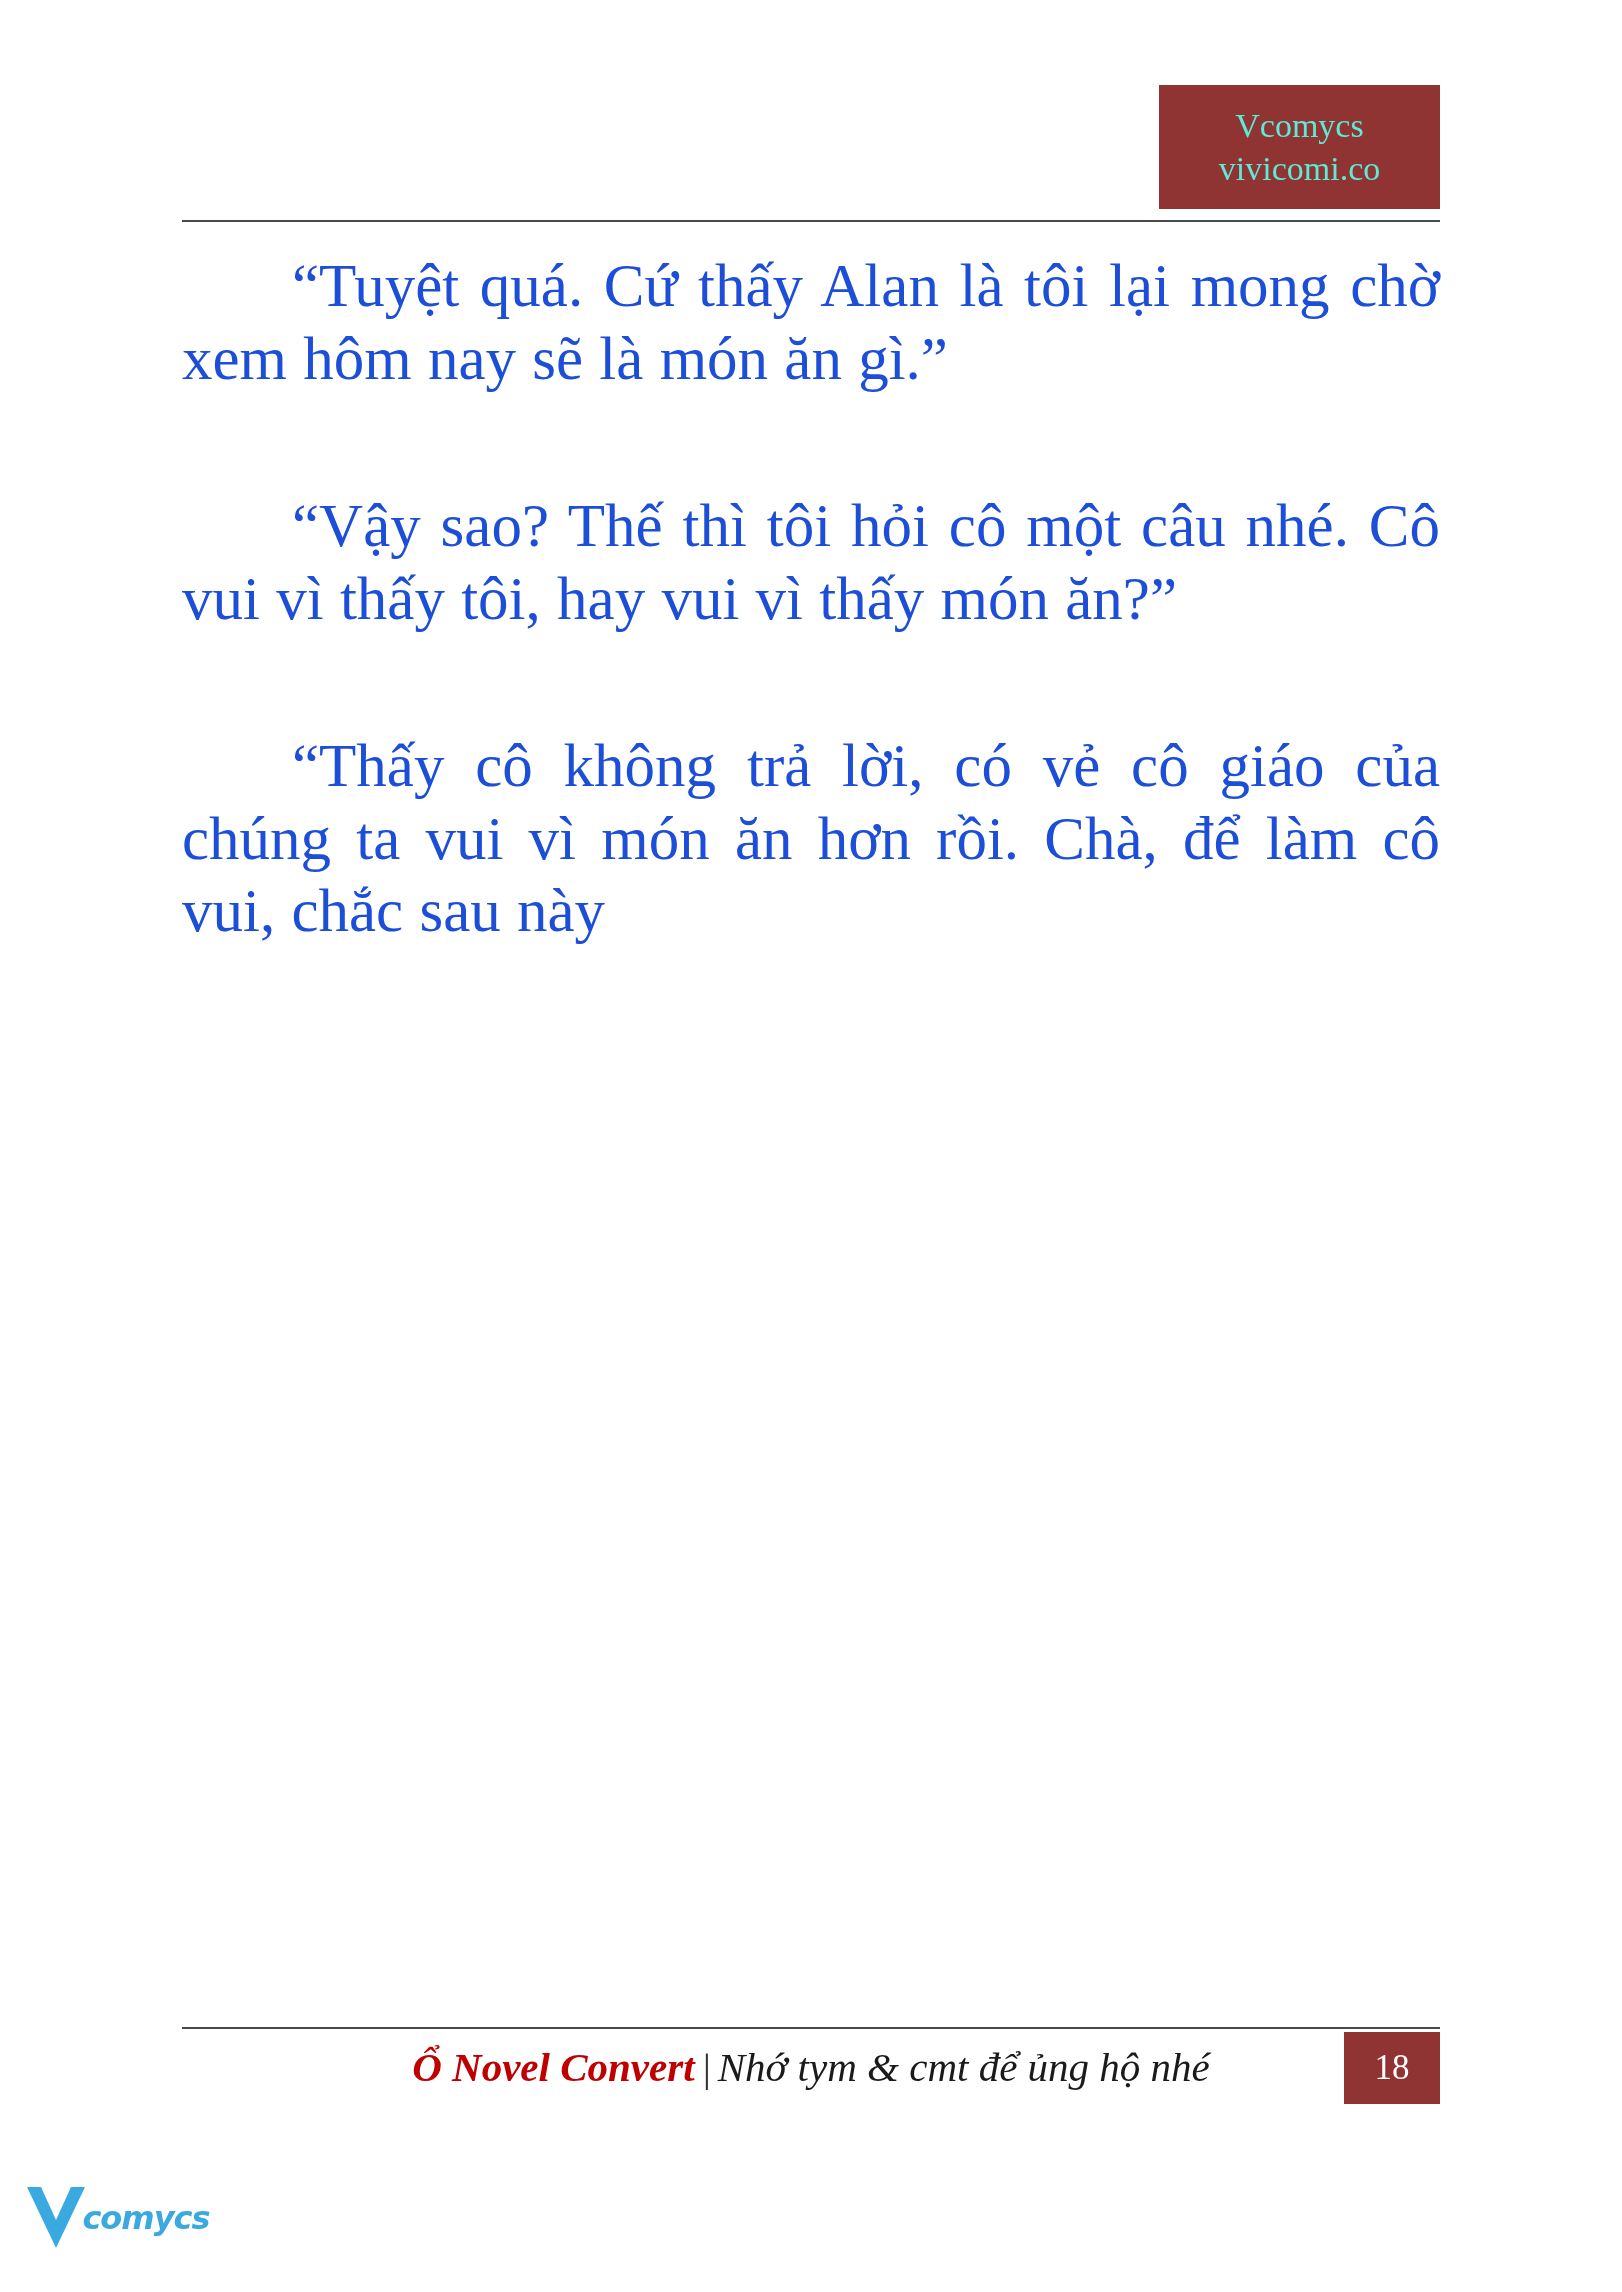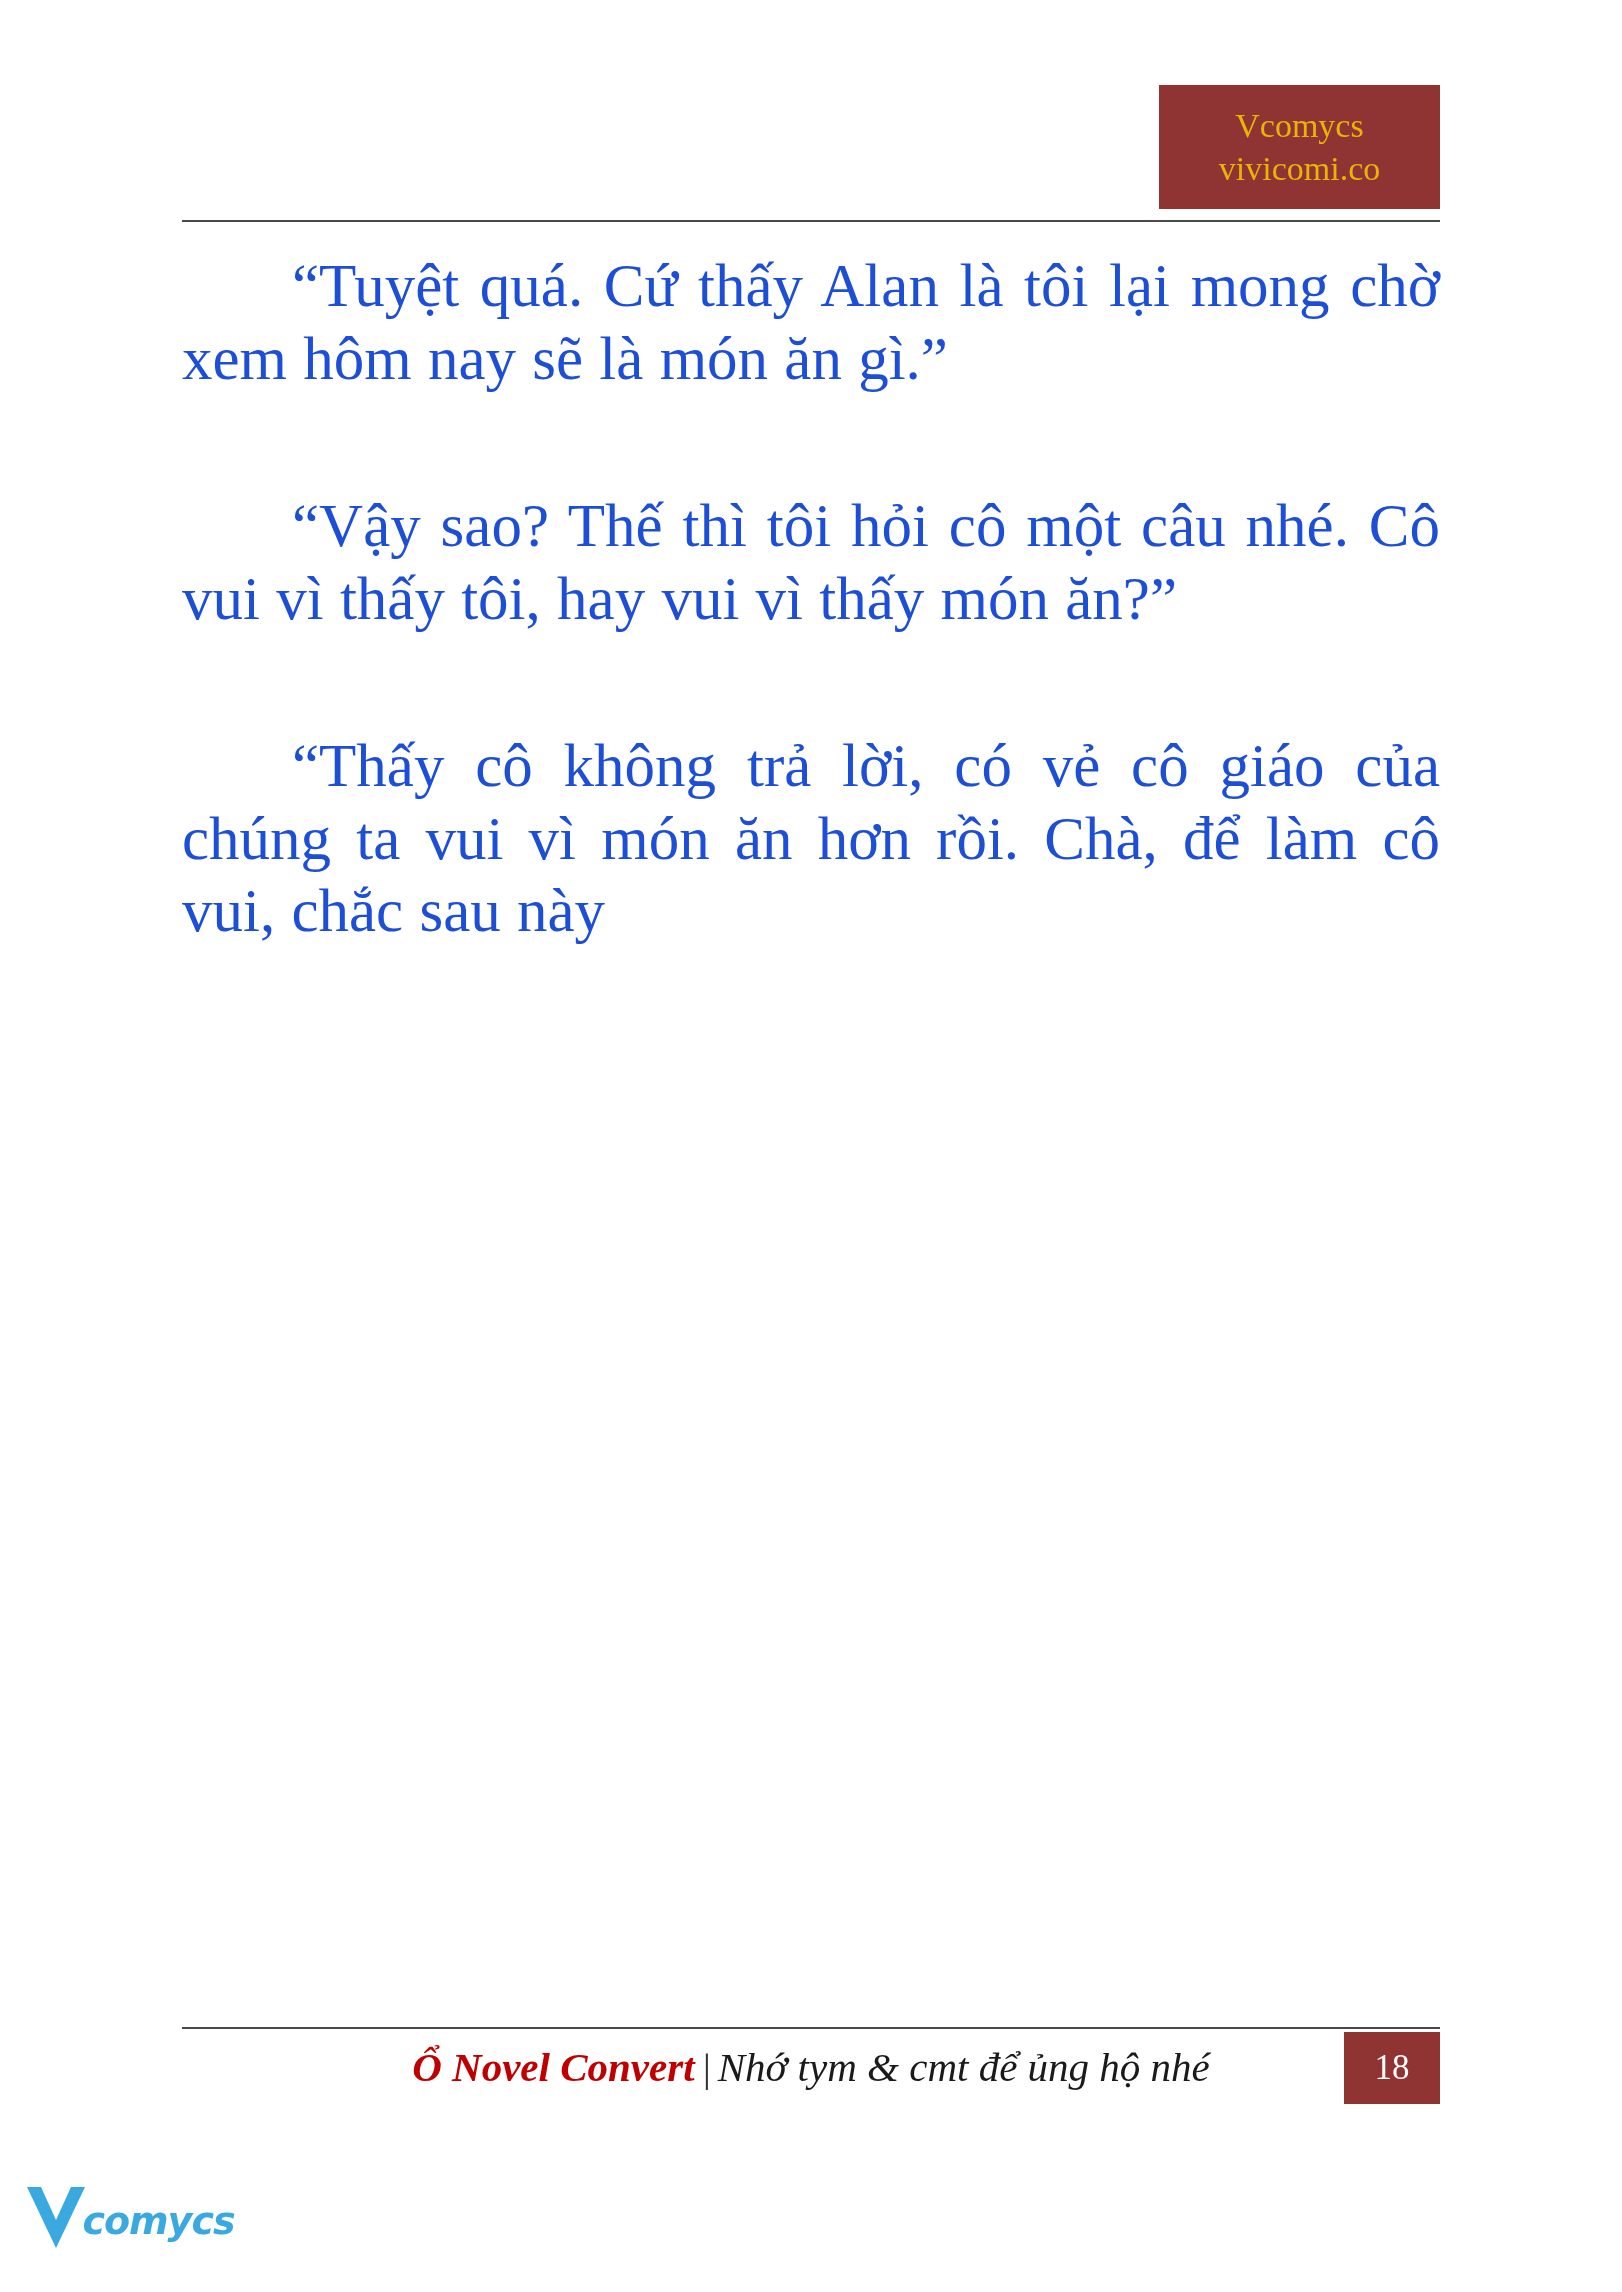--- a/index.html
+++ b/index.html
@@ -40,21 +40,21 @@
     color: #111;
     white-space: nowrap;
   }
   .header-badge {
     position: absolute;
     right: 0;
     top: -4.9px;
     width: 281px;
     height: 124px;
     background: #8f3432;
-    color: #eab308;
+    color: #5eead4;
     display: flex;
     flex-direction: column;
     align-items: center;
     justify-content: center;
     line-height: 1.28;
   }
   .header-badge div {
     font-size: 34px;
     white-space: nowrap;
   }
@@ -150,21 +150,21 @@
     border-right: 15.7px solid transparent;
     border-top: 33px solid #ffffff;
   }
   .wm-text {
     position: absolute;
     left: 55px;
     top: 17.6px;
     font-family: "DejaVu Sans", sans-serif;
     font-style: italic;
     font-weight: bold;
-    font-size: 38px;
+    font-size: 32px;
     color: #3aa9e0;
     letter-spacing: -1px;
   }
 </style>
 </head>
 <body>
 
 <div class="header">
   <div class="header-badge">
     <div>Vcomycs</div>

